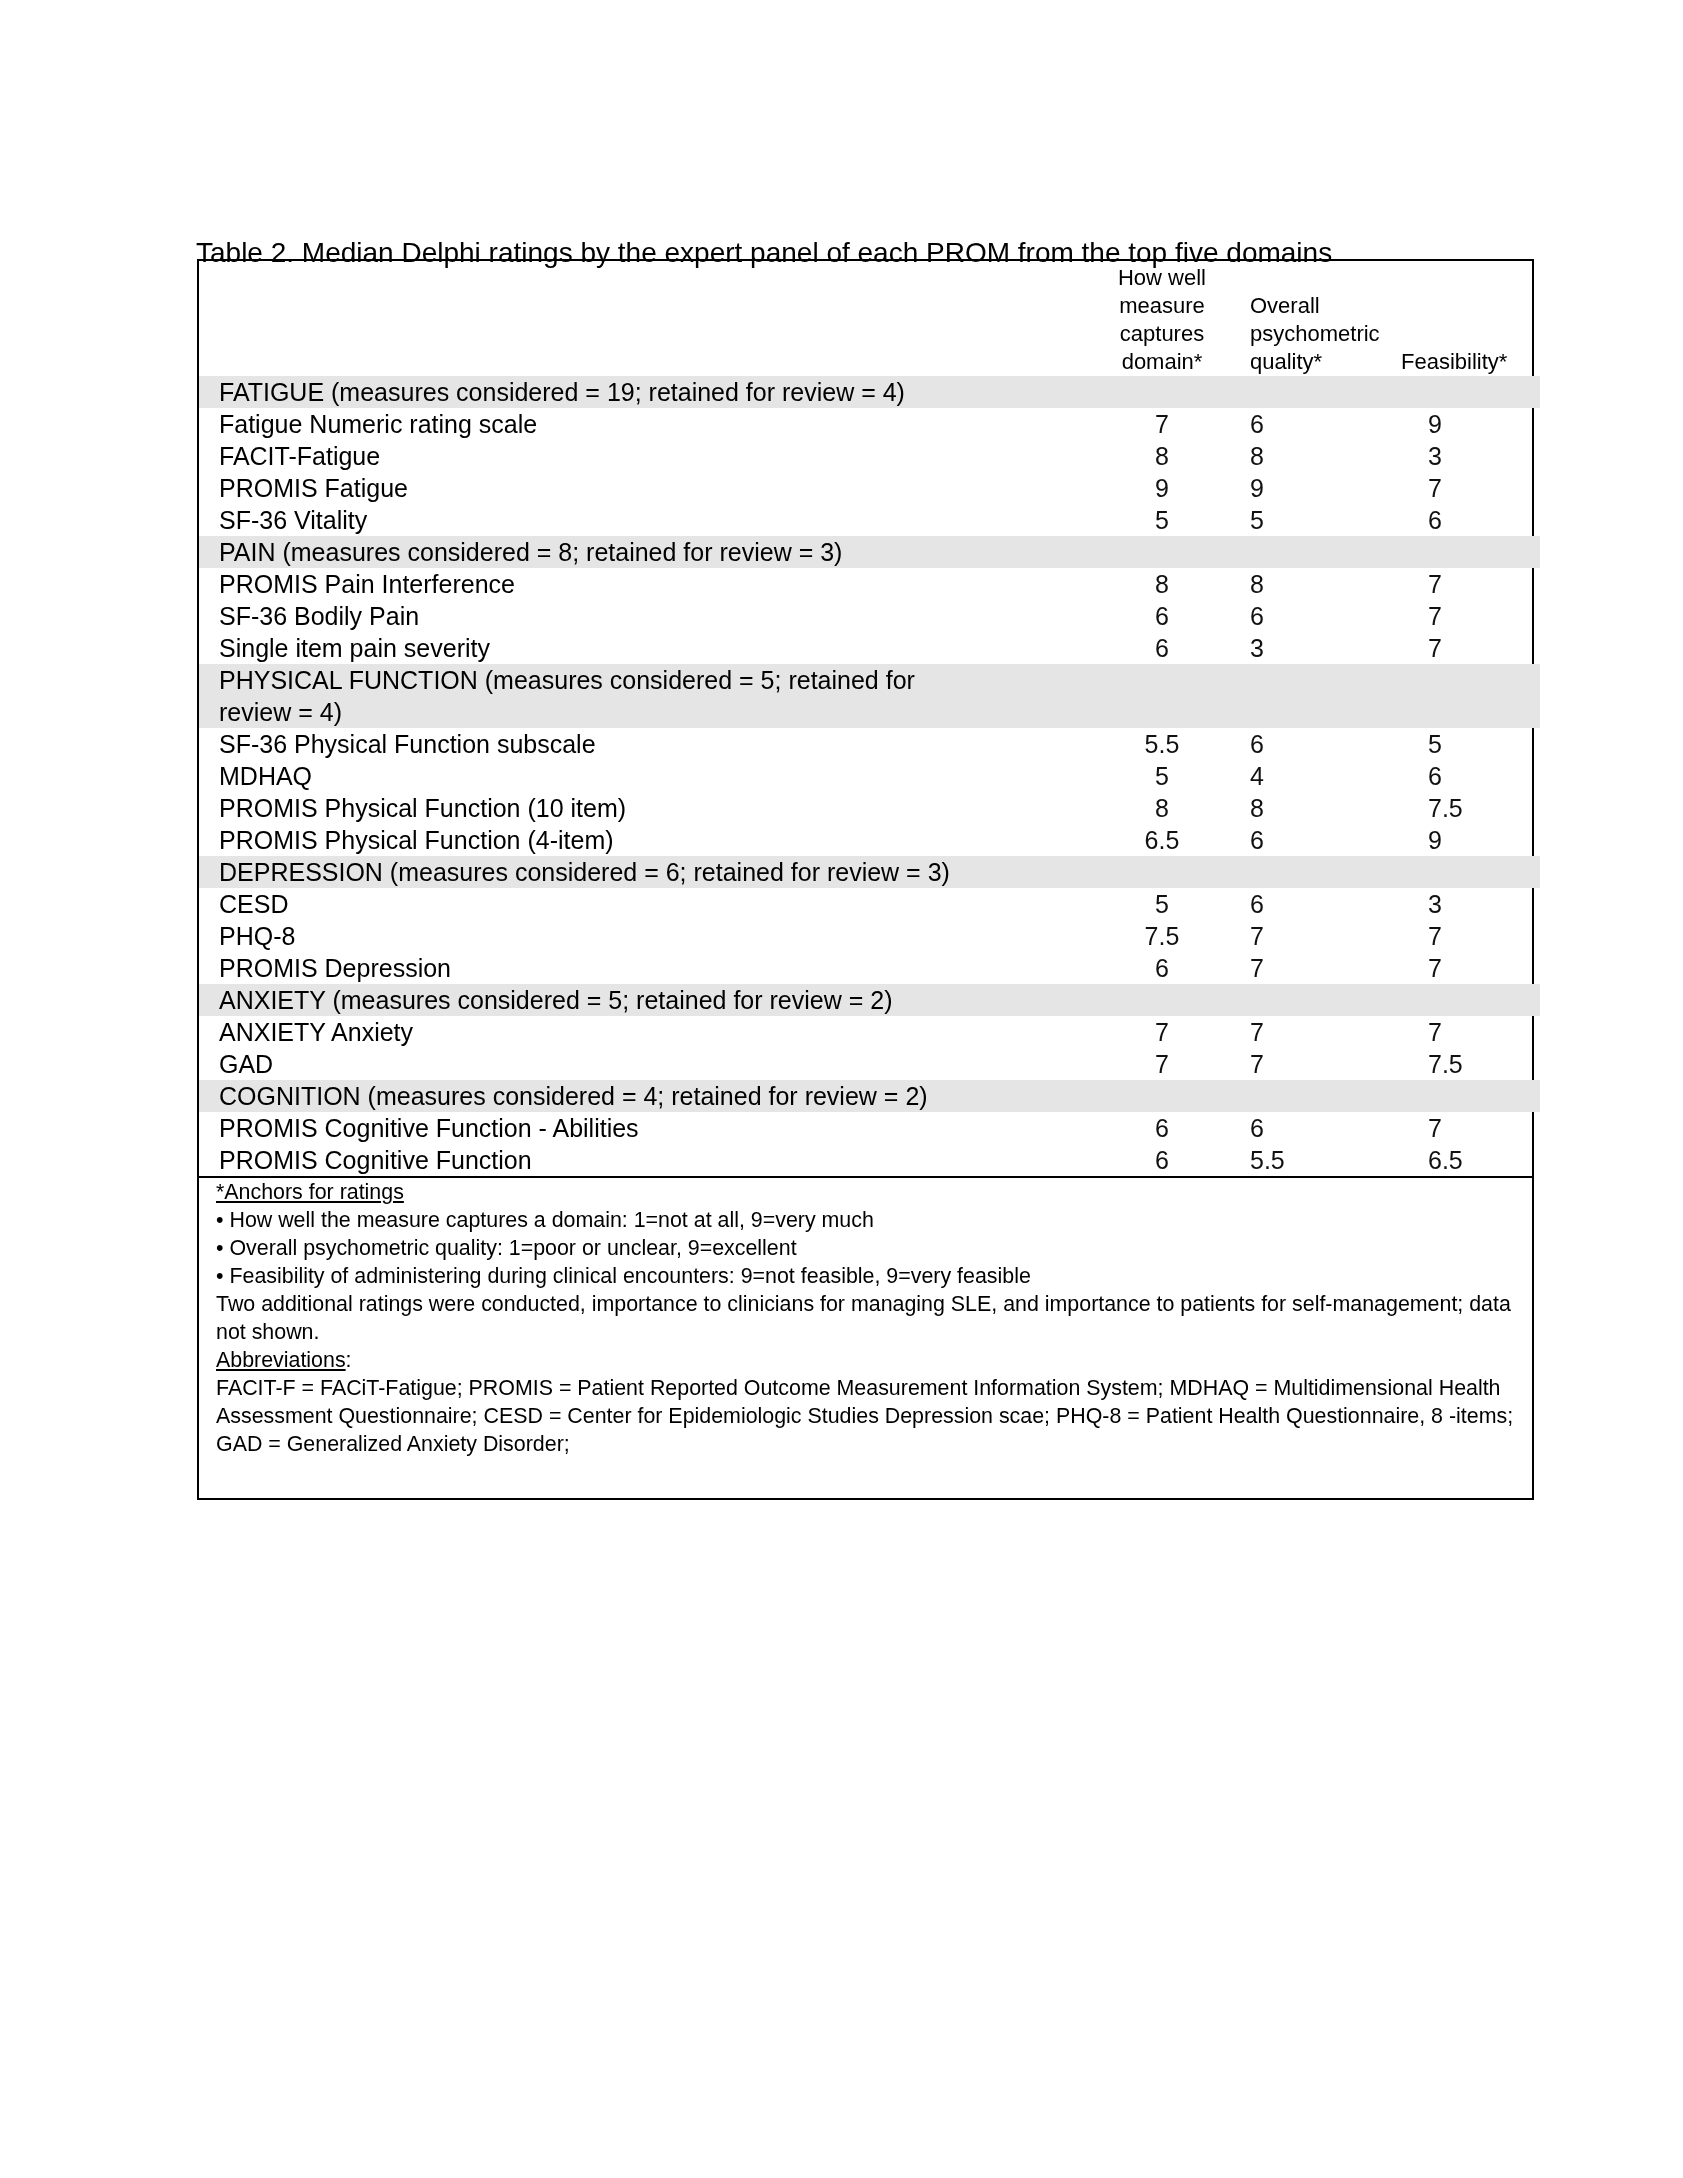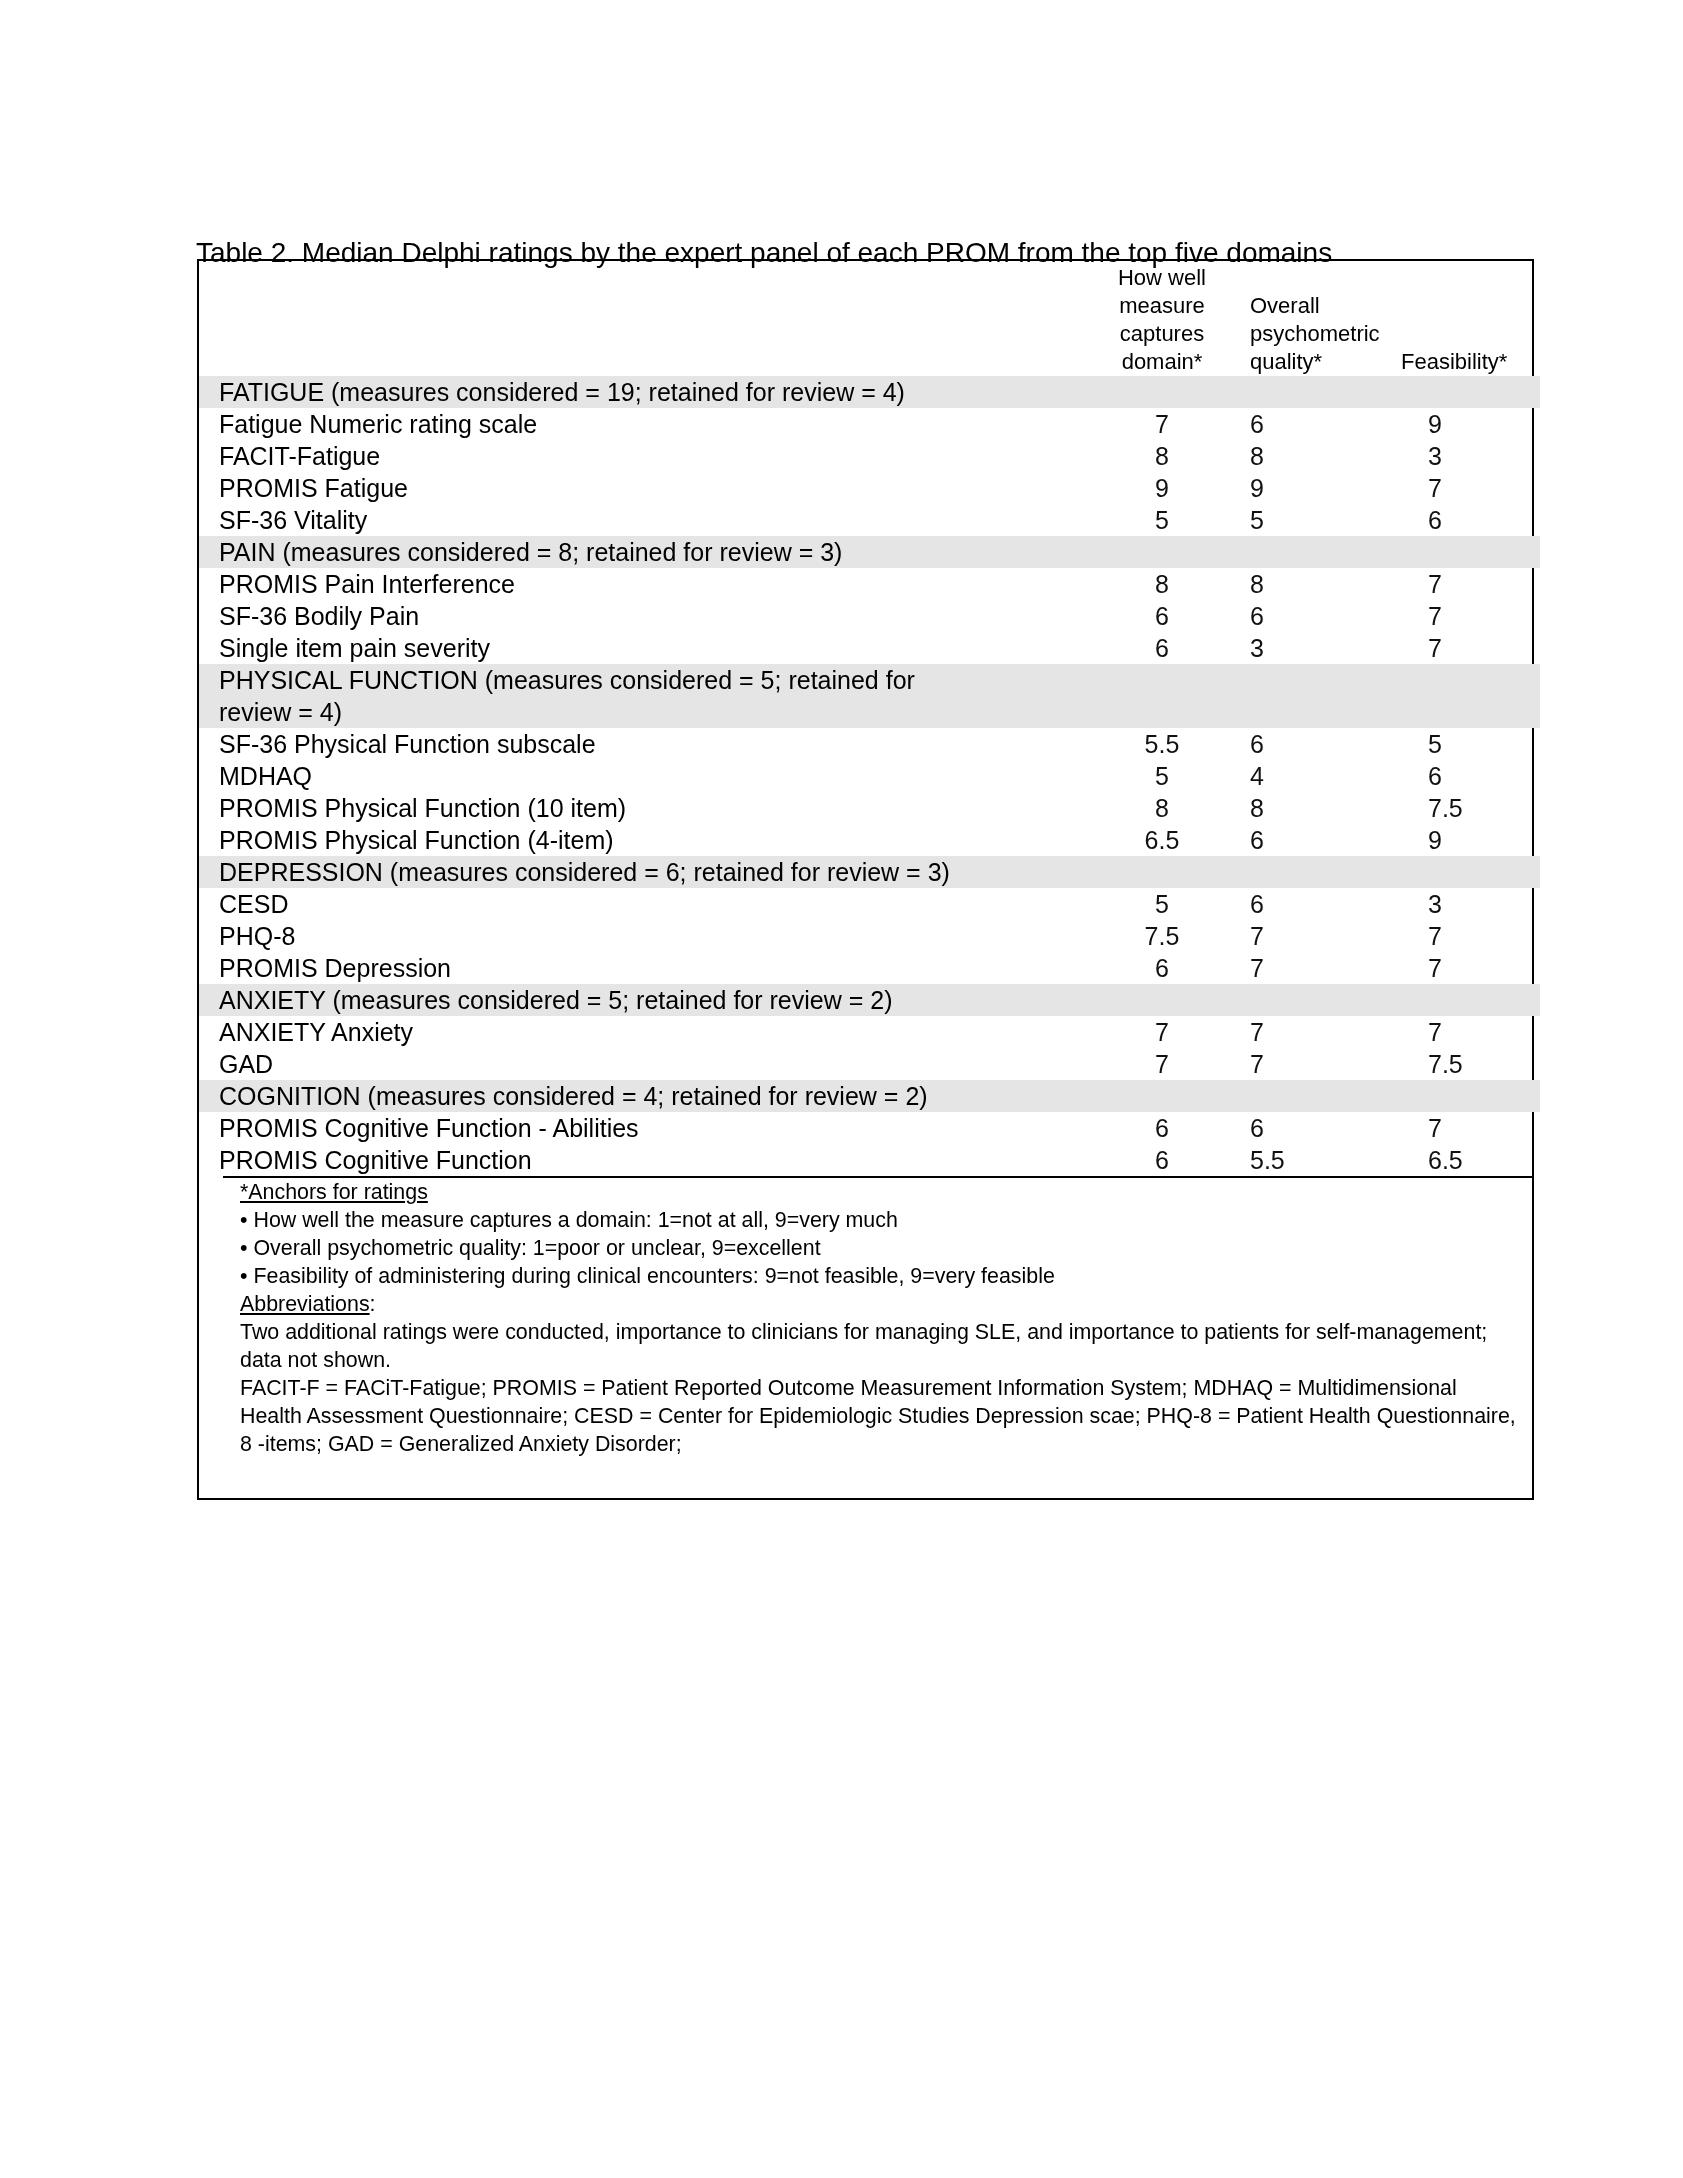--- a/index.html
+++ b/index.html
@@ -13,21 +13,21 @@
   .c1 { width: 176px; text-align: center; }
   .c2 { width: 121px; text-align: left; }
   .c3 { width: 168px; text-align: left; padding-left: 57px; box-sizing: border-box; }
   .head { height: 115px; align-items: flex-end; font-size: 22px; line-height: 28px; }
   .head .c3 { padding-left: 30px; }
   .band { background: #e5e5e5; font-size: 25px; line-height: 32px; }
   .band .lbl { width: 772px; padding-left: 12px; box-sizing: border-box; }
   .data { font-size: 25px; line-height: 32px; }
   .data .c1, .data .c2, .data .c3 { color: #111; }
   .sep { border-top: 2px solid #000; }
-  .foot { font-size: 21.4px; line-height: 28px; padding-left: 17px; padding-right: 14px; padding-top: 0px; margin-left: 24px; }
+  .foot { font-size: 21.4px; line-height: 28px; padding-left: 17px; padding-right: 14px; padding-top: 0px; }
   .foot .u { text-decoration: underline; }
   .foot p { margin: 0; }
 </style>
 </head>
 <body>
 
 <div class="title">Table 2.  Median Delphi ratings by the expert panel of each PROM from the top five domains</div>
 
 <div class="table">
   <div class="row head">
@@ -175,18 +175,18 @@
         <div class="c2">5.5</div>
         <div class="c3">6.5</div>
       </div>
     </div>
 
   <div class="sep foot">
     <p><span class="u">*Anchors for ratings</span></p>
     <p>• How well the measure captures a domain:  1=not at all, 9=very much</p>
     <p>• Overall psychometric quality: 1=poor or unclear, 9=excellent</p>
     <p>• Feasibility of administering during clinical encounters:  9=not feasible, 9=very feasible</p>
+    <p>Two additional ratings were conducted, importance to clinicians for managing SLE, and importance to patients for self-management; data not shown.</p>
     <p><span class="u">Abbreviations</span><span>:</span></p>
-    <p>Two additional ratings were conducted, importance to clinicians for managing SLE, and importance to patients for self-management; data not shown.</p>
     <p>FACIT-F = FACiT-Fatigue; PROMIS = Patient Reported Outcome Measurement Information System; MDHAQ = Multidimensional Health Assessment Questionnaire; CESD = Center for Epidemiologic Studies Depression scae; PHQ-8 = Patient Health Questionnaire, 8 -items; GAD = Generalized Anxiety Disorder;</p>
   </div>
 </div>
 
 
 </body></html>

